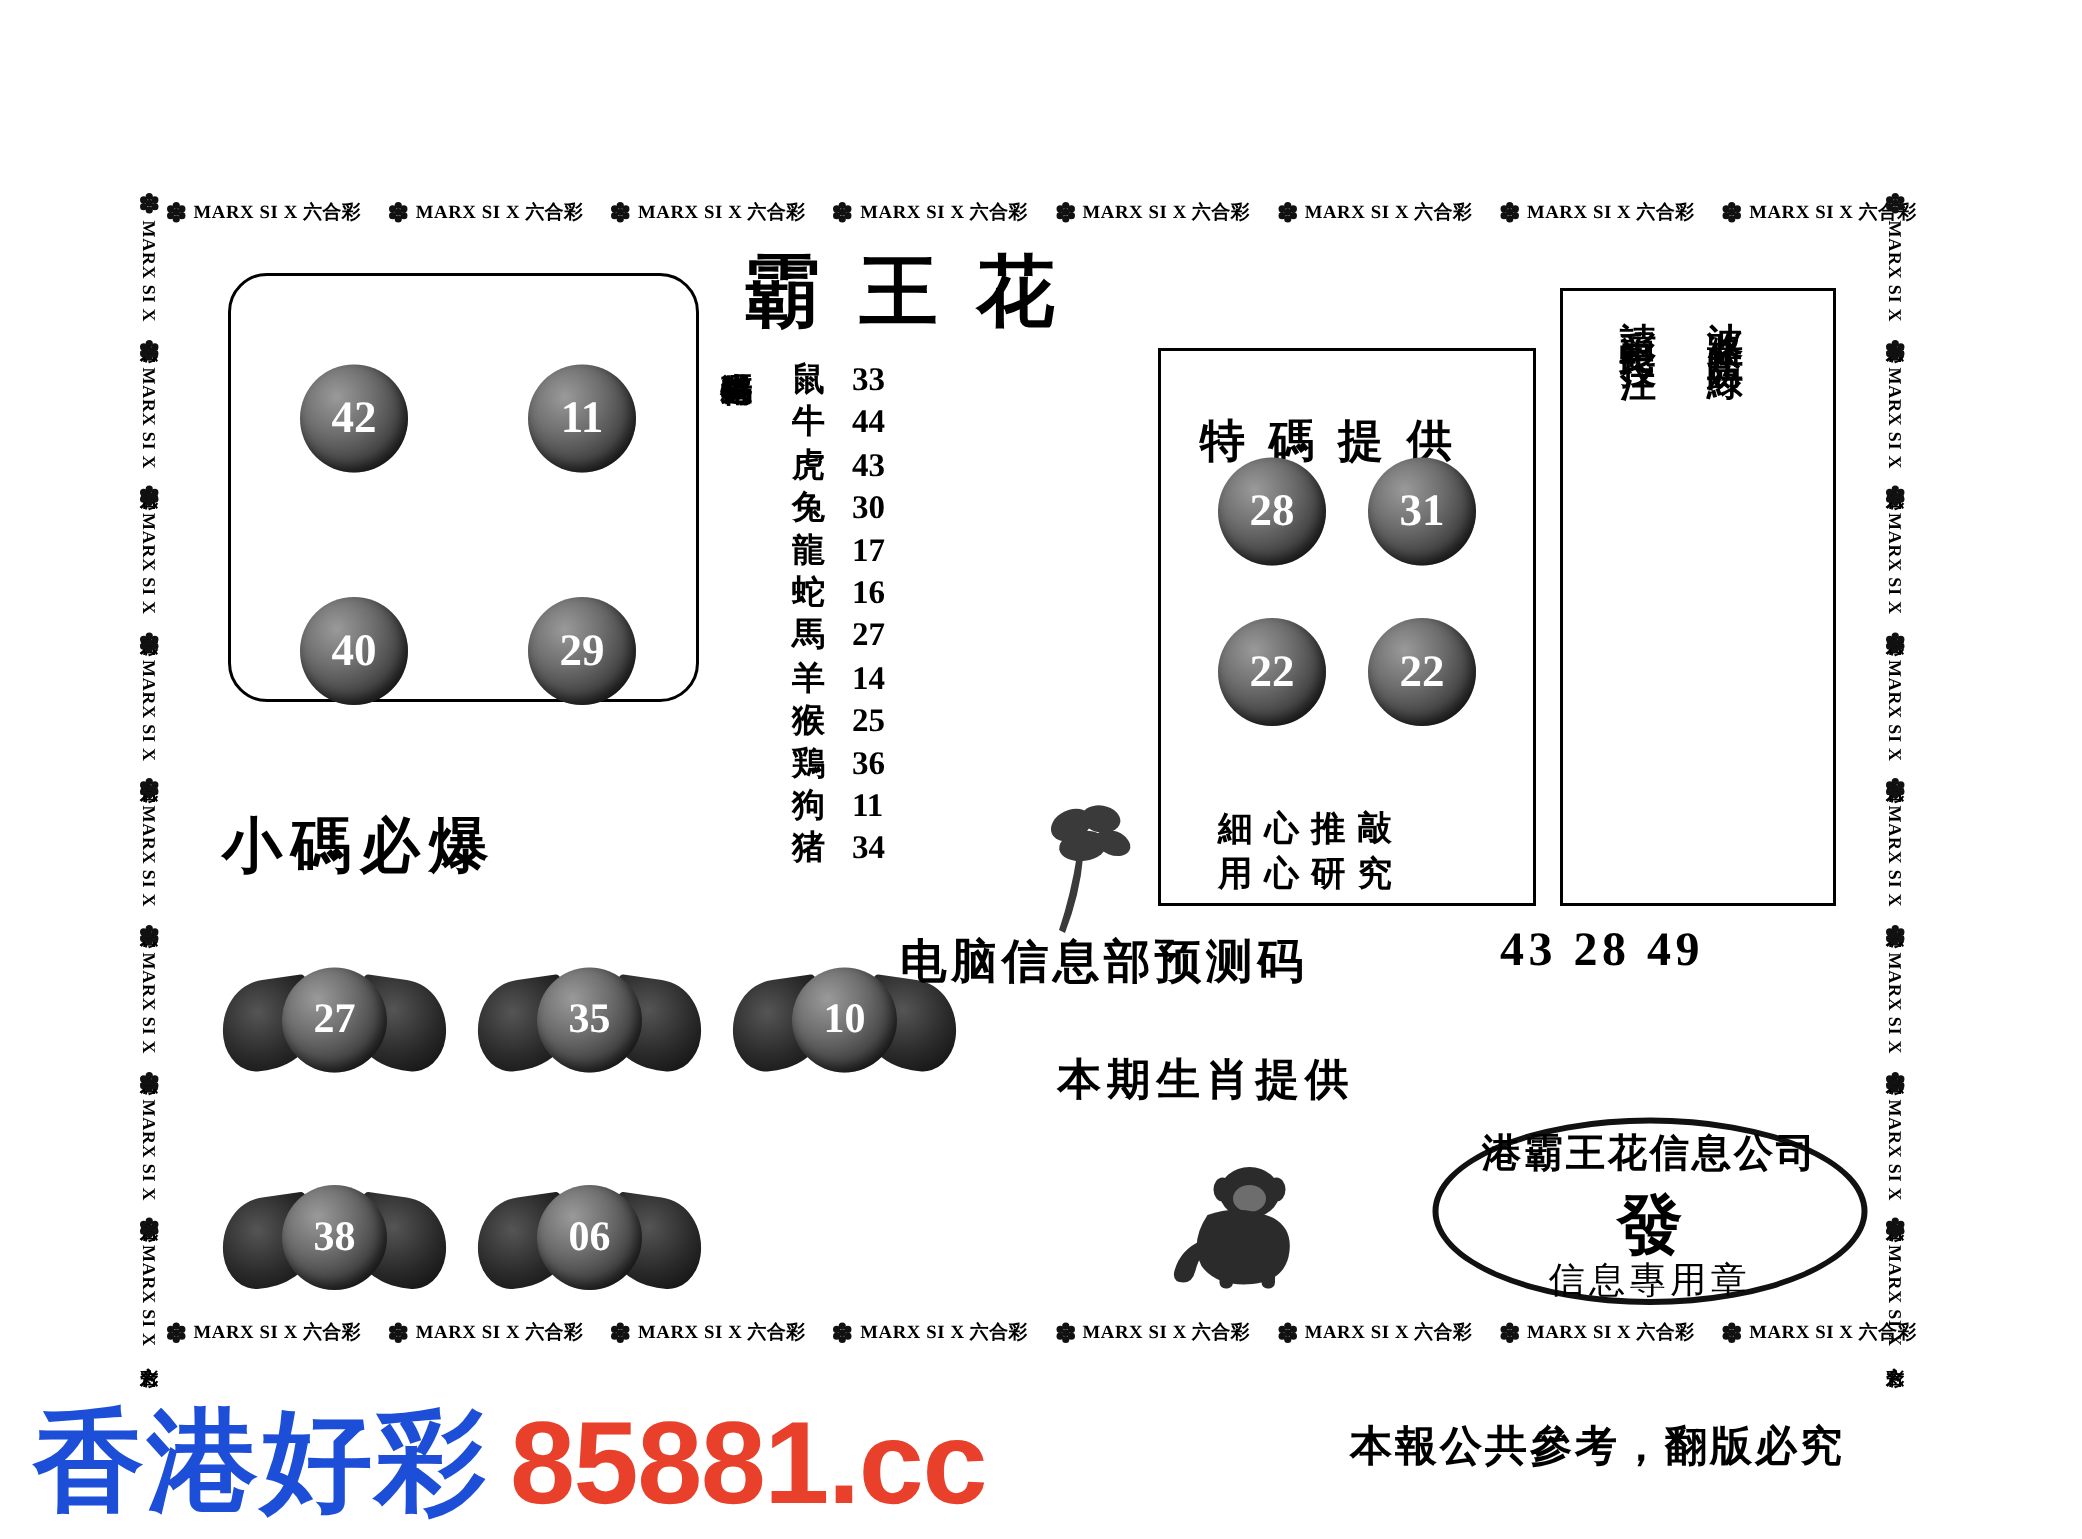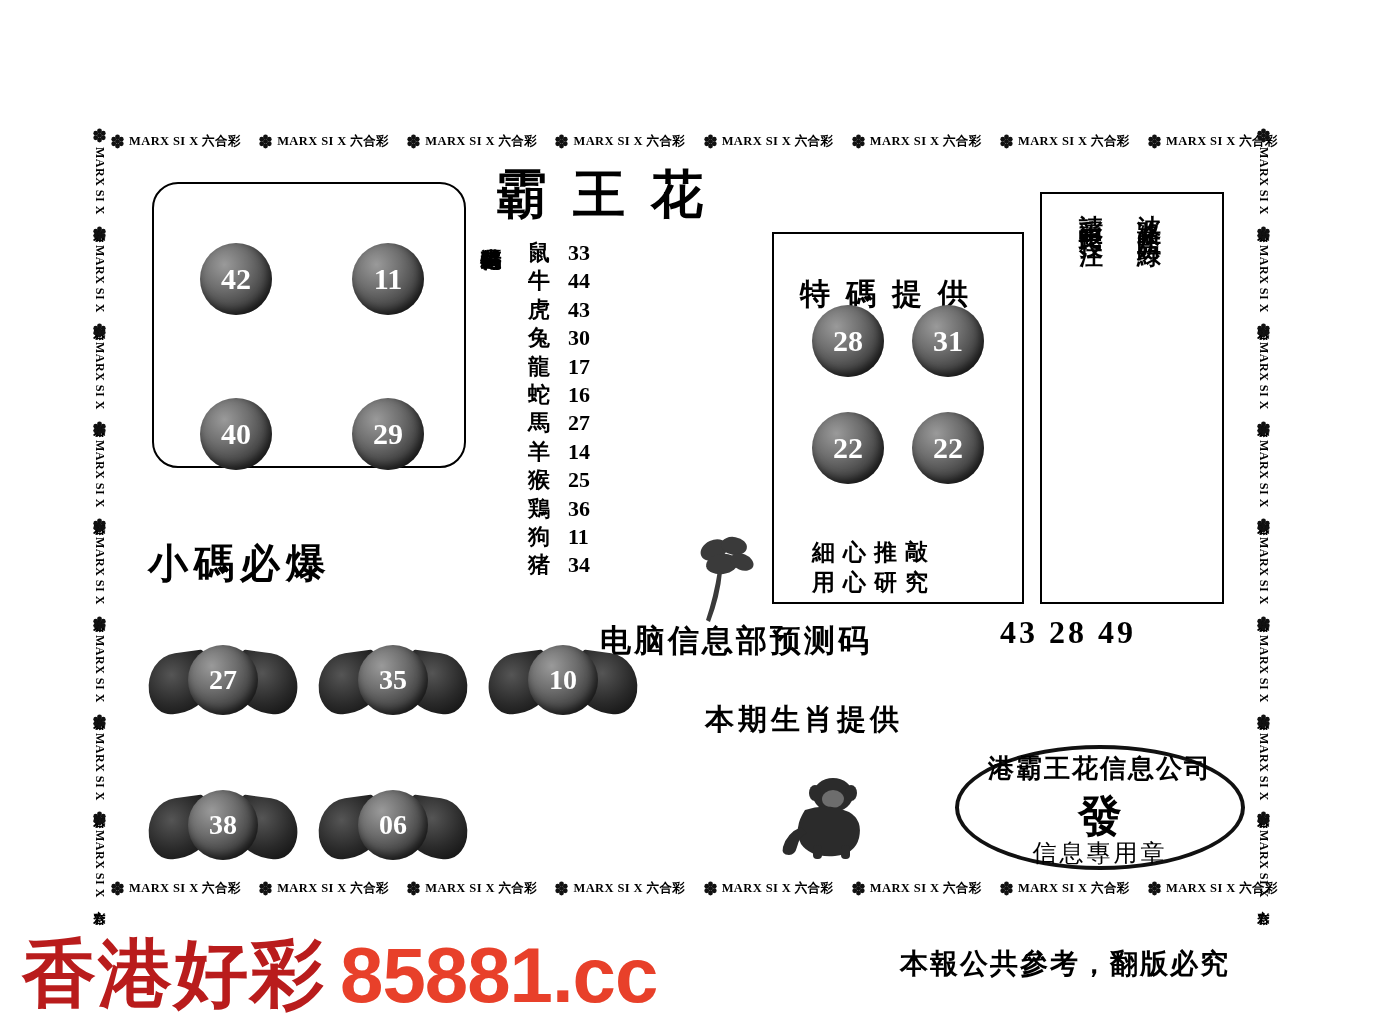--- a/index.html
+++ b/index.html
@@ -79,21 +79,21 @@
   #stamp .oval{position:absolute;inset:0;border:4px solid #111;border-radius:50%;}
   #stamp .arc-top{position:absolute;left:0;top:6px;width:290px;text-align:center;
      font-size:26px;font-family:"Liberation Serif","DejaVu Serif",serif;font-weight:700;letter-spacing:2px;}
   #stamp .center{position:absolute;left:0;top:42px;width:290px;text-align:center;font-size:44px;
      font-family:"Liberation Serif","DejaVu Serif",serif;font-weight:700;}
   #stamp .arc-bottom{position:absolute;left:0;top:92px;width:290px;text-align:center;font-size:24px;
      font-family:"Liberation Serif","DejaVu Serif",serif;font-weight:400;letter-spacing:3px;}
 
   
   #promo{position:absolute;left:22px;top:925px;display:flex;align-items:center;}
-  #promo .cn{font-size:74px;font-weight:700;color:#b91c1c;font-family:"Liberation Serif","DejaVu Serif",serif;letter-spacing:2px;}
+  #promo .cn{font-size:74px;font-weight:700;color:#1d4ed8;font-family:"Liberation Serif","DejaVu Serif",serif;letter-spacing:2px;}
   #promo .num{font-size:78px;font-weight:700;color:#e8402a;font-family:"Liberation Sans",sans-serif;margin-left:14px;letter-spacing:-1px;}
 
   
   .deco{position:absolute;}
 </style>
 </head>
 <body>
 
 <div id="sheet">
 

